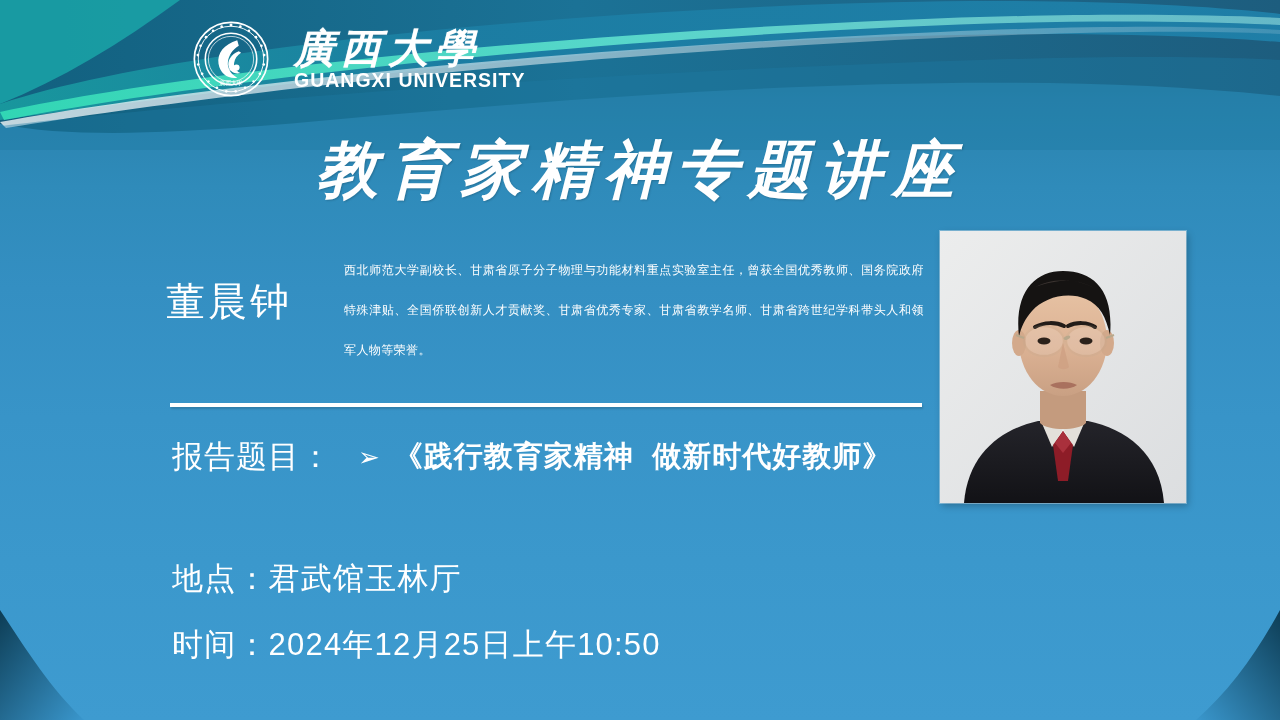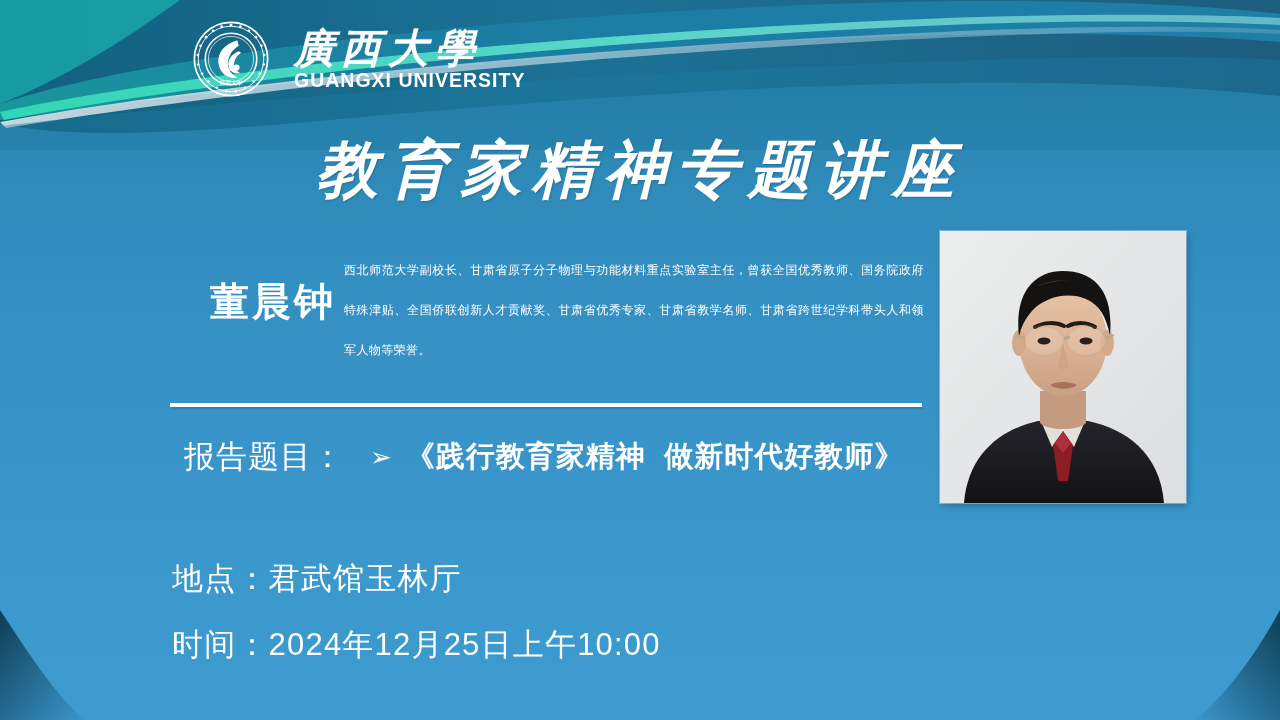--- a/index.html
+++ b/index.html
@@ -62,24 +62,24 @@
     font-family:"Liberation Serif", serif;
     font-size:62px; font-weight:700; font-style:italic;
     color:#ffffff;
     letter-spacing:10px;
     text-shadow:1px 1px 2px rgba(0,0,0,.18);
   }
 
   
   .speaker-name {
     position:absolute; left:166px; top:275px; width:170px;
-    text-align:right;
+    text-align:left;
     font-family:"Liberation Serif", serif;
     font-size:39px; color:#ffffff; letter-spacing:3px;
-    font-weight:700;
+    font-weight:400;
   }
   .bio {
     position:absolute; left:344px; top:250px; width:580px;
     font-family:"Liberation Serif", serif;
     font-size:12px; color:#ffffff;
     line-height:40px;
     text-align:justify;
     text-justify:inter-ideograph;
     letter-spacing:0.4px;
   }
@@ -87,21 +87,20 @@
     position:absolute; left:170px; top:403px; width:752px; height:4px;
     background:#ffffff;
     box-shadow:1px 2px 2px rgba(0,0,0,.15);
   }
 
   
   .topic-row {
     position:absolute; left:172px; top:436px;
     display:flex; align-items:center;
     white-space:nowrap;
-    margin-left:12px;
   }
   .topic-label {
     font-family:"Liberation Serif", serif;
     font-size:31px; color:#ffffff; letter-spacing:1px;
   }
   .topic-arrow {
     font-size:26px; color:#ffffff; margin:0 14px 0 26px; line-height:1;
   }
   .topic-text {
     font-family:Liberation Mono, monospace;
@@ -245,21 +244,21 @@
   <div class="divider"></div>
 
   <div class="topic-row">
     <span class="topic-label">报告题目：</span>
     <span class="topic-arrow">➢</span>
     <span class="topic-text">《践行教育家精神  做新时代好教师》</span>
   </div>
 
   <div class="place">地点：君武馆玉林厅</div>
 
-  <div class="time">时间：2024年12月25日上午10:00</div>
+  <div class="time">时间：2024年12月25日上午10:50</div>
 
   <div class="portrait">
     <svg width="246" height="272" viewBox="0 0 246 272" xmlns="http://www.w3.org/2000/svg">
       <defs>
         <linearGradient id="bgph" x1="0" y1="0" x2="1" y2="1">
           <stop offset="0" stop-color="#eceded"></stop>
           <stop offset="1" stop-color="#dcdee0"></stop>
         </linearGradient>
         <linearGradient id="skin" x1="0" y1="0" x2="0" y2="1">
           <stop offset="0" stop-color="#e7c3a4"></stop>

